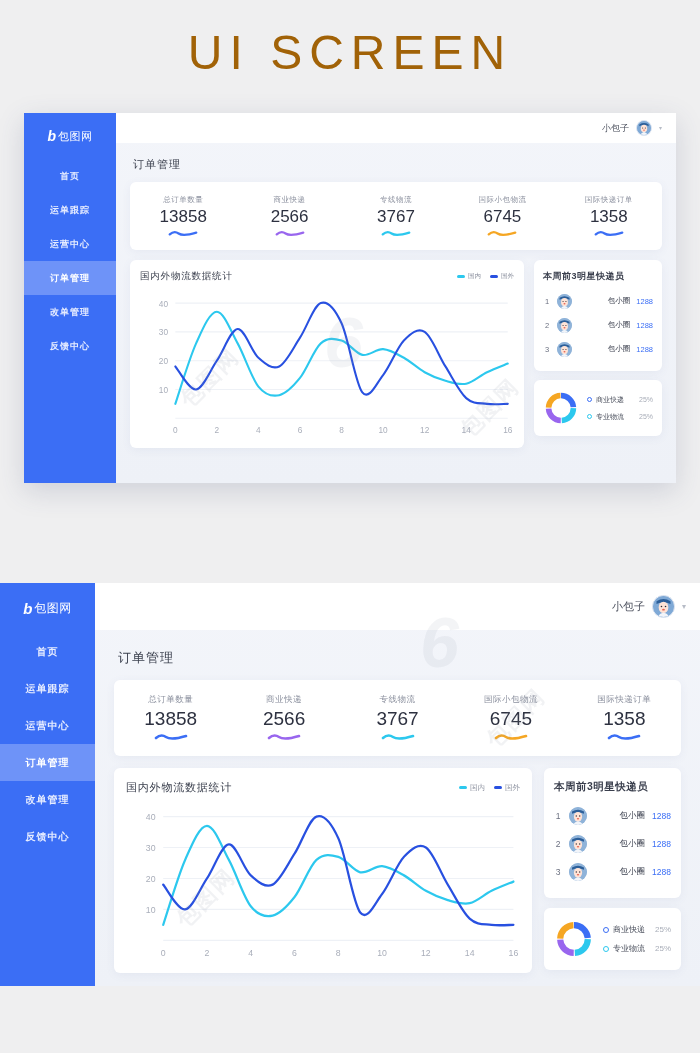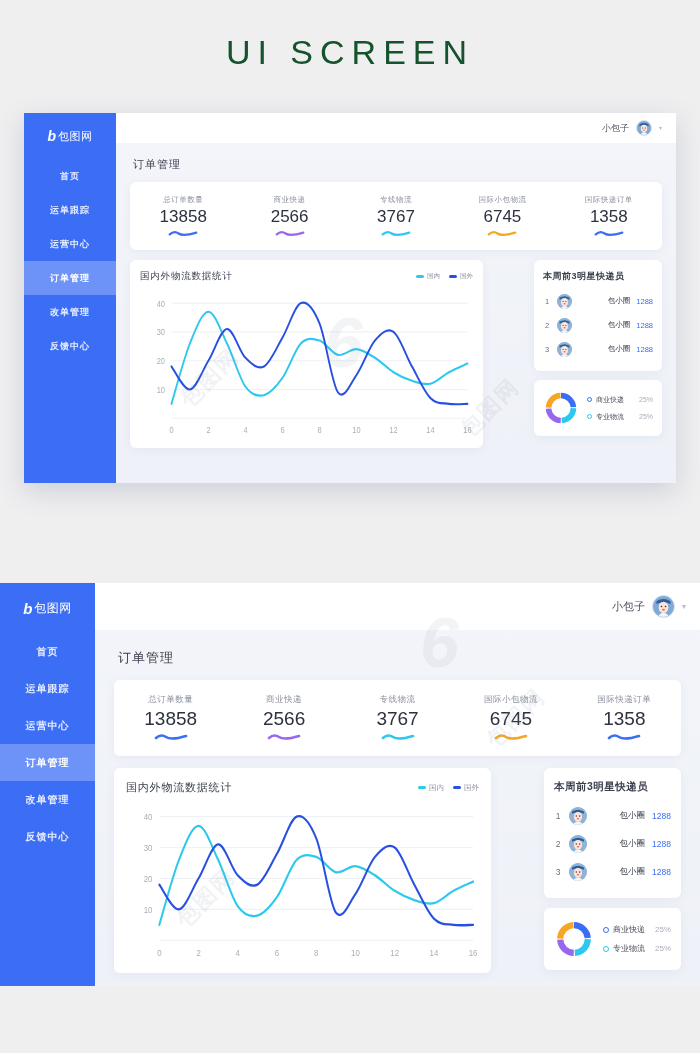--- a/index.html
+++ b/index.html
@@ -11,21 +11,21 @@
   }
   .page { position: relative; width: 700px; height: 1053px; background: #efeff0; }
 
   
   .banner {
     position: absolute; left: 0; top: 0; width: 700px; height: 104px;
     display: flex; align-items: center; justify-content: center;
     background: #efeff0;
   }
   .banner-text {
-    font-size: 34px; letter-spacing: 7px; color: #14532d; font-weight: 400;
+    font-size: 48px; letter-spacing: 7px; color: #a16207; font-weight: 400;
     font-family: "Liberation Sans", sans-serif;
   }
 
   
   .mock {
     position: absolute; background: #ffffff; overflow: hidden;
     display: flex;
   }
   .mock-a {
     left: 24px; top: 113px; width: 652px; height: 370px;
@@ -122,21 +122,21 @@
   .legend { display: flex; gap: 9px; align-items: center; }
   .legend-item { display: flex; align-items: center; gap: 3px; color: #8b909e; }
   .mock-a .legend-item { font-size: 6.5px; }
   .mock-b .legend-item { font-size: 7.5px; }
   .legend-swatch { width: 8px; height: 3px; border-radius: 1.5px; display: block; }
 
   .plot { flex: 1 1 auto; position: relative; min-height: 0; }
   .plot svg { width: 100%; height: 100%; display: block; }
 
   
-  .right-col { flex: 0 0 auto; display: flex; flex-direction: column; margin-left: 41px; }
+  .right-col { flex: 0 0 auto; display: flex; flex-direction: column; }
   .mock-a .right-col { width: 128px; gap: 9px; }
   .mock-b .right-col { width: 137px; gap: 10px; }
 
   .couriers { flex: 0 0 auto; }
   .mock-a .couriers { padding: 10px 9px; }
   .mock-b .couriers { padding: 12px 10px; }
   .couriers-title { color: #3a3f4d; font-weight: 600; letter-spacing: .5px; }
   .mock-a .couriers-title { font-size: 9px; margin-bottom: 6px; }
   .mock-b .couriers-title { font-size: 10.5px; margin-bottom: 8px; }
   .courier-row { display: flex; align-items: center; }

